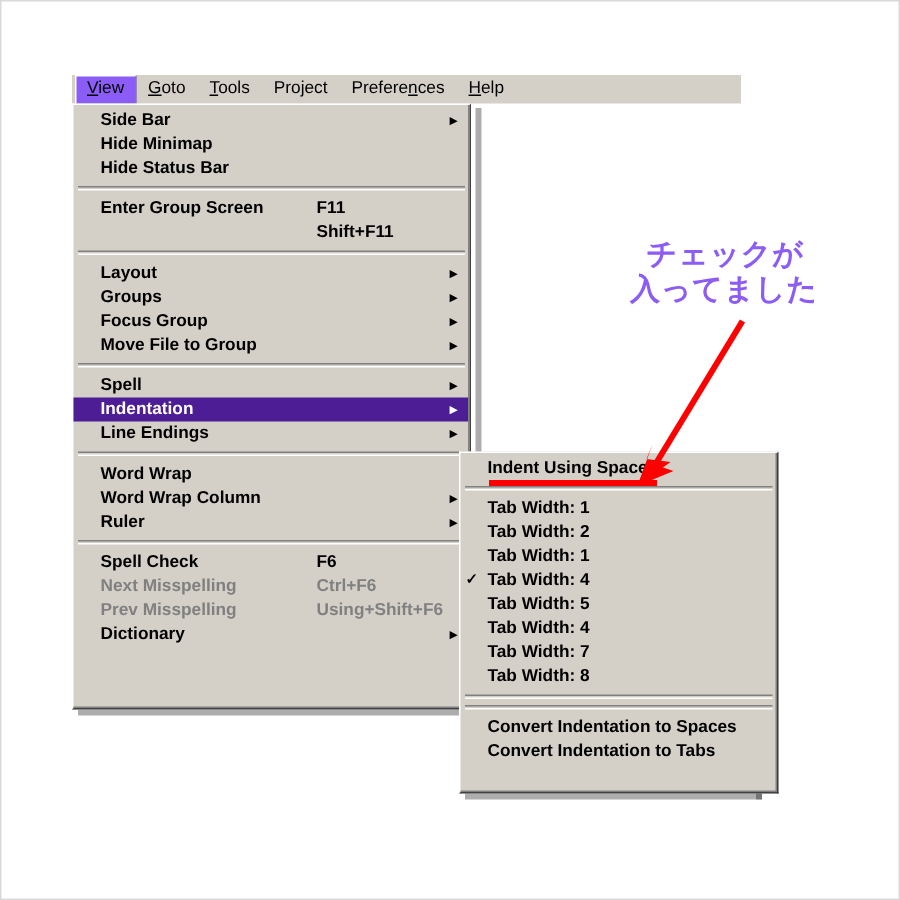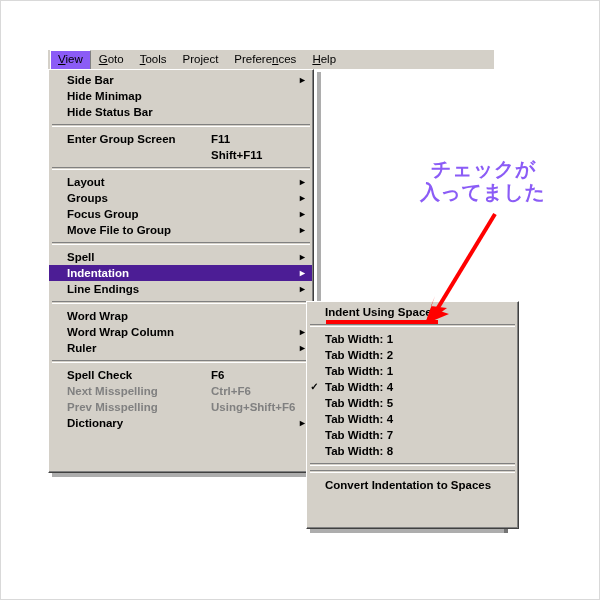--- a/index.html
+++ b/index.html
@@ -332,20 +332,24 @@
       <div class="mi">
         <span class="check"></span>
         <span class="label">Tab Width: 8</span>
       </div>
       <div class="sep"></div>
       <div class="sep"></div>
       <div class="mi">
         <span class="check"></span>
         <span class="label">Convert Indentation to Spaces</span>
       </div>
+      <div class="mi">
+        <span class="check"></span>
+        <span class="label">Convert Indentation to Tabs</span>
+      </div>
     </div>
 
   <div id="red-underline"></div>
 
   <div class="anno-text" style="left:430px; top:158px;">チェックが</div>
   <div class="anno-text" style="left:419px; top:181px;">入ってました</div>
 
   <svg id="anno-arrow" viewBox="0 0 110 135" xmlns="http://www.w3.org/2000/svg">
     <line x1="94" y1="18" x2="32" y2="120" stroke="#ff0000" stroke-width="4" stroke-linecap="butt"></line>
     <polygon points="24,128 46,112 30,110 34,100" fill="#ff0000"></polygon>

